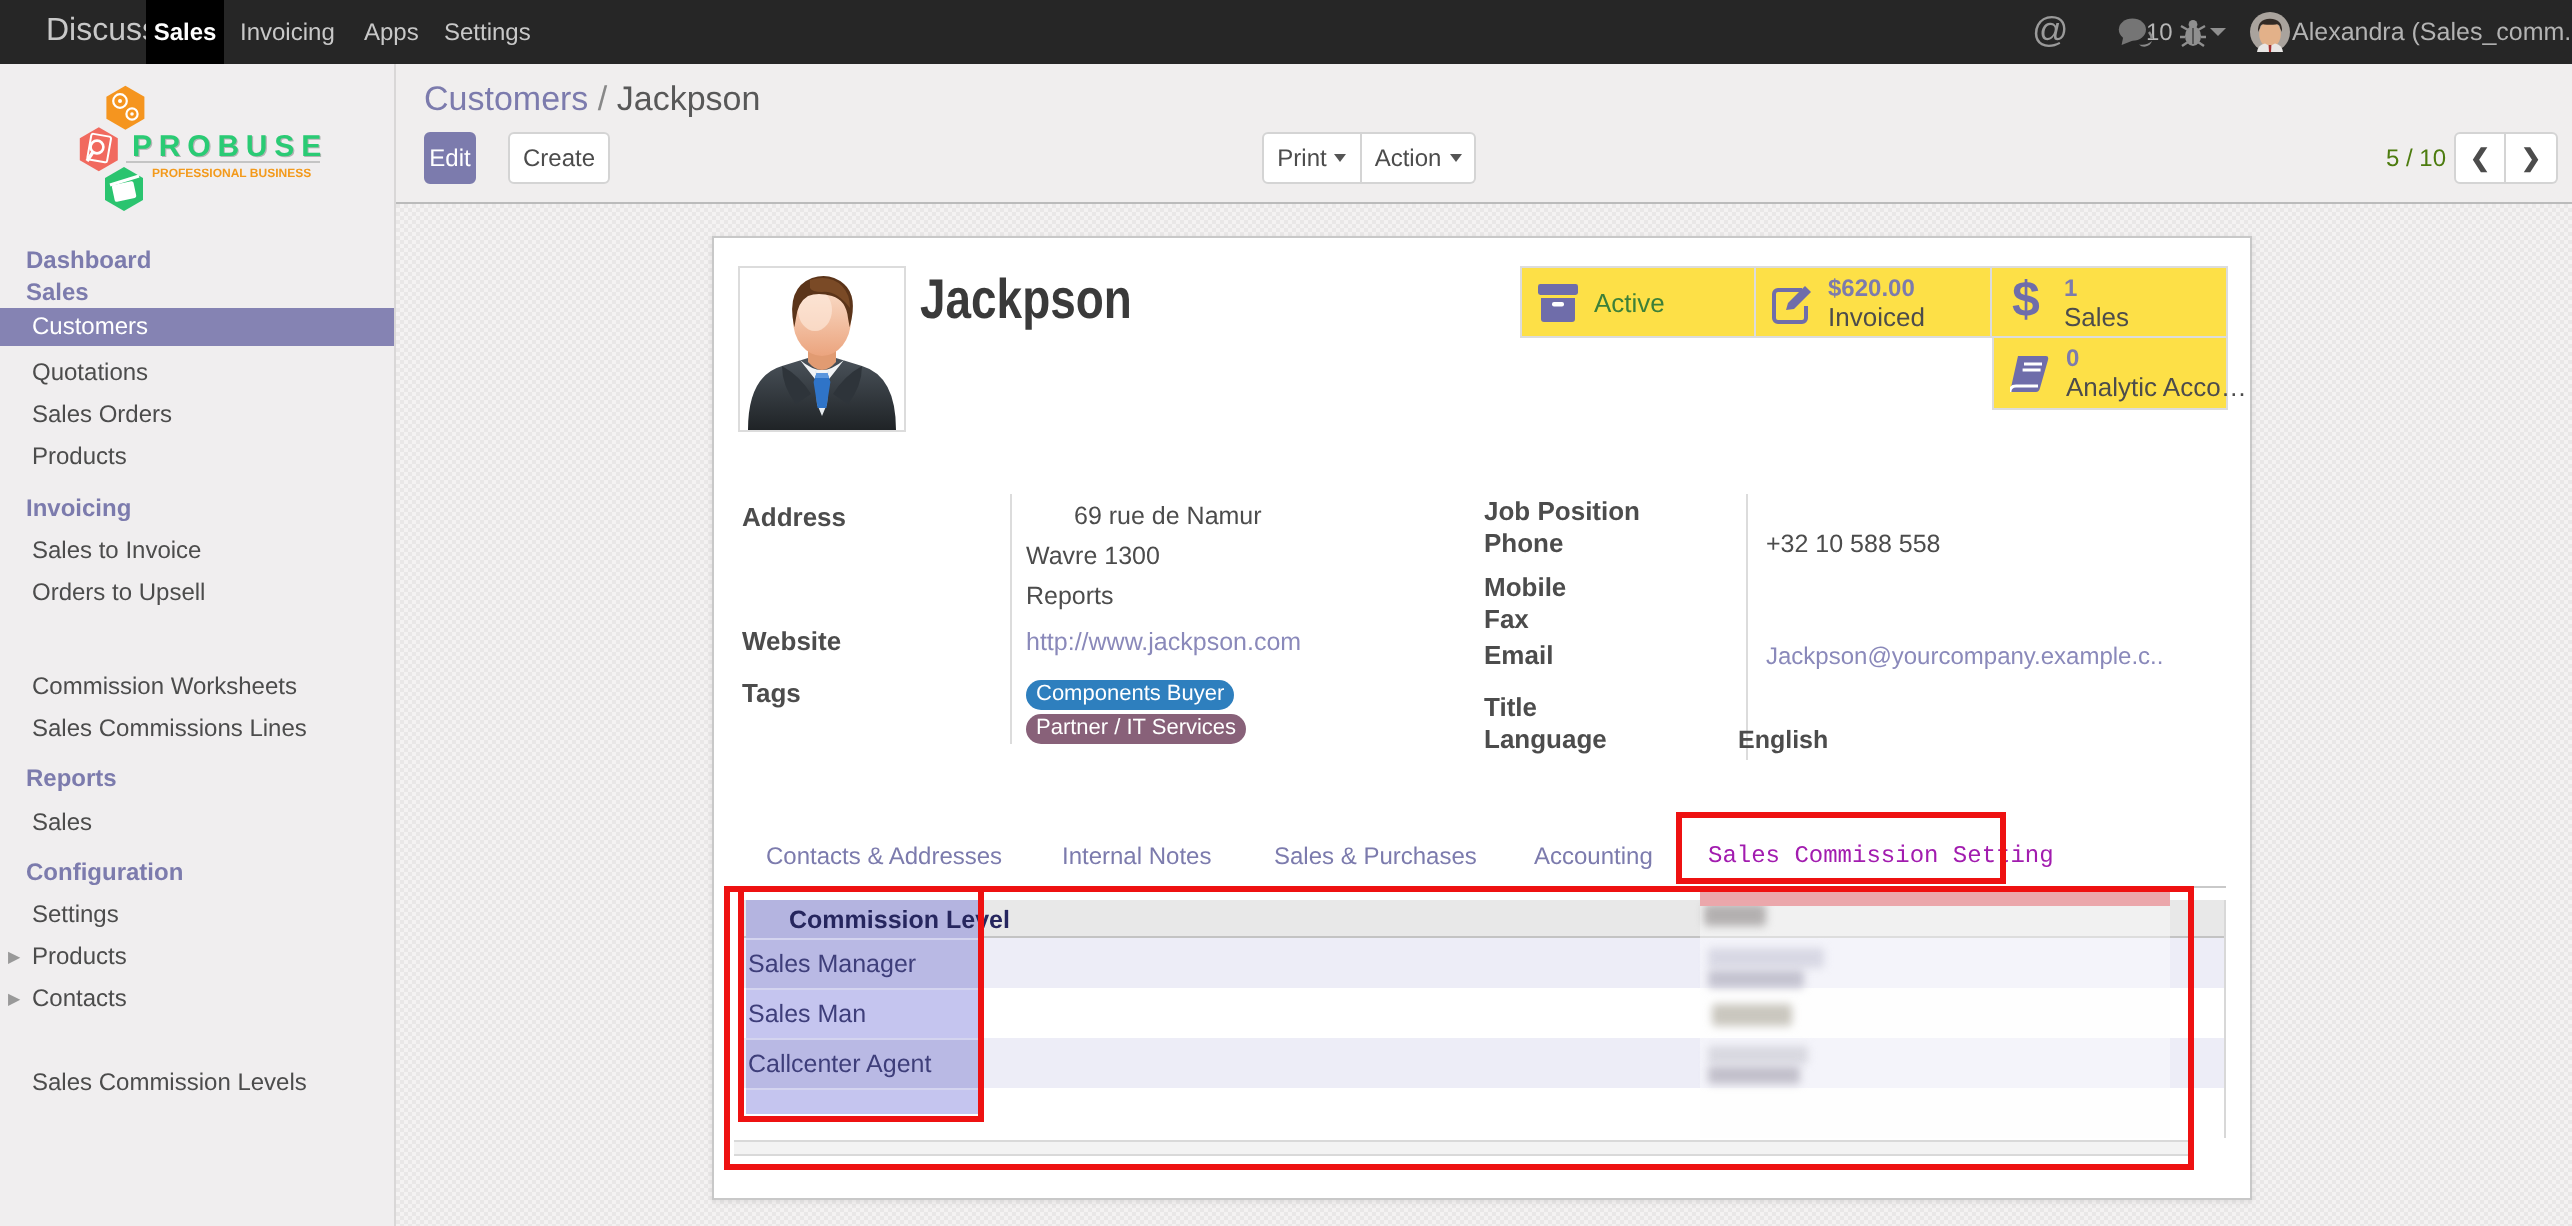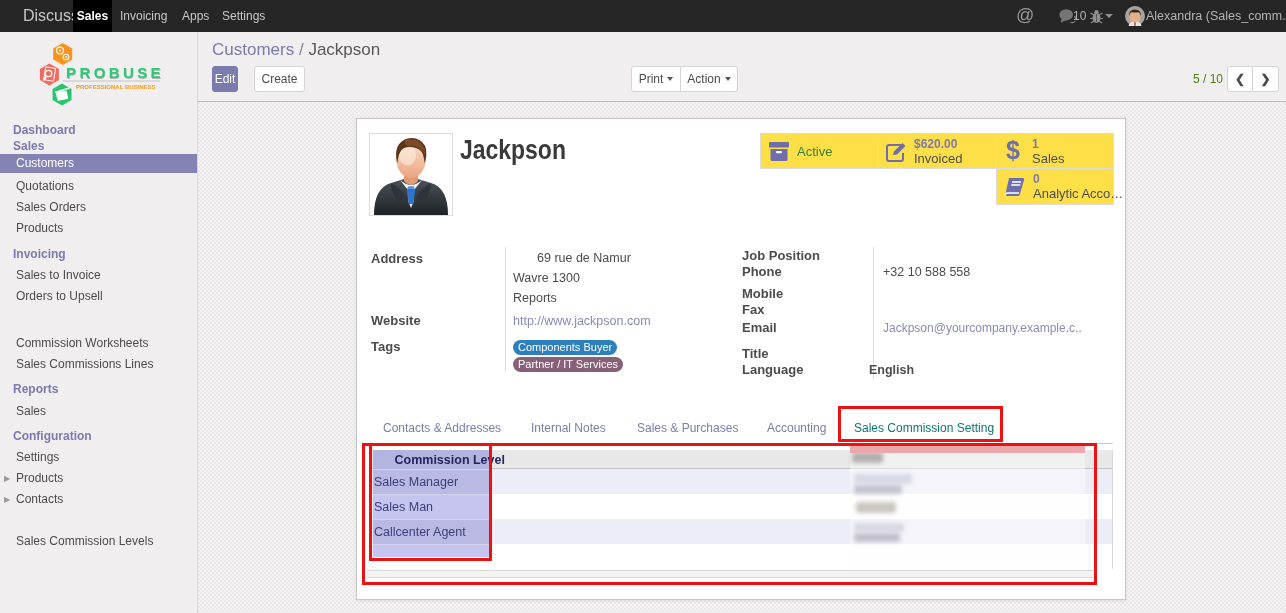--- a/index.html
+++ b/index.html
@@ -42,21 +42,21 @@
   .pill { position:absolute; height:15px; line-height:15px; border-radius:8px; color:#fff; font-size:11px; padding:0 5px; }
 
   
   .bbtn { position:absolute; width:118px; height:36px; background:#fde047; border:1px solid #dcdcdc;text-decoration:underline; }
   .bbtn .ic { position:absolute; left:8px; top:8px; }
   .bbtn .t1 { position:absolute; left:36px; top:3px; font-size:12px; font-weight:bold; color:#7c7bad; line-height:15px; }
   .bbtn .t2 { position:absolute; left:36px; top:17px; font-size:13px; color:#4c4c4c; line-height:15px; white-space:nowrap; }
 
   
   .tab { position:absolute; top:302px; font-size:12px; color:#7c7bad; white-space:nowrap; }
-  .tab.act { color:#0f766e; }
+  .tab.act { color:#a21caf;font-family:Liberation Mono, monospace; }
   .redbox { position:absolute; border:3px solid #ee1111; }
   .blob { position:absolute; filter:blur(2px); border-radius:2px; }
 </style>
 </head>
 <body>
 
 <div id="topbar">
   <div class="abs" style="left:23px; top:0; height:16px; line-height:32px; color:#c8c8c8; font-size:16px;">Discuss</div>
   <div class="abs" style="left:73px; top:0; width:39px; height:32px; line-height:32px; color:#fff; font-size:12px; font-weight:bold; background:#000; text-align:center;">Sales</div>
   <div class="abs" style="left:120px; top:0; height:32px; line-height:32px; color:#c8c8c8; font-size:12px;">Invoicing</div>

